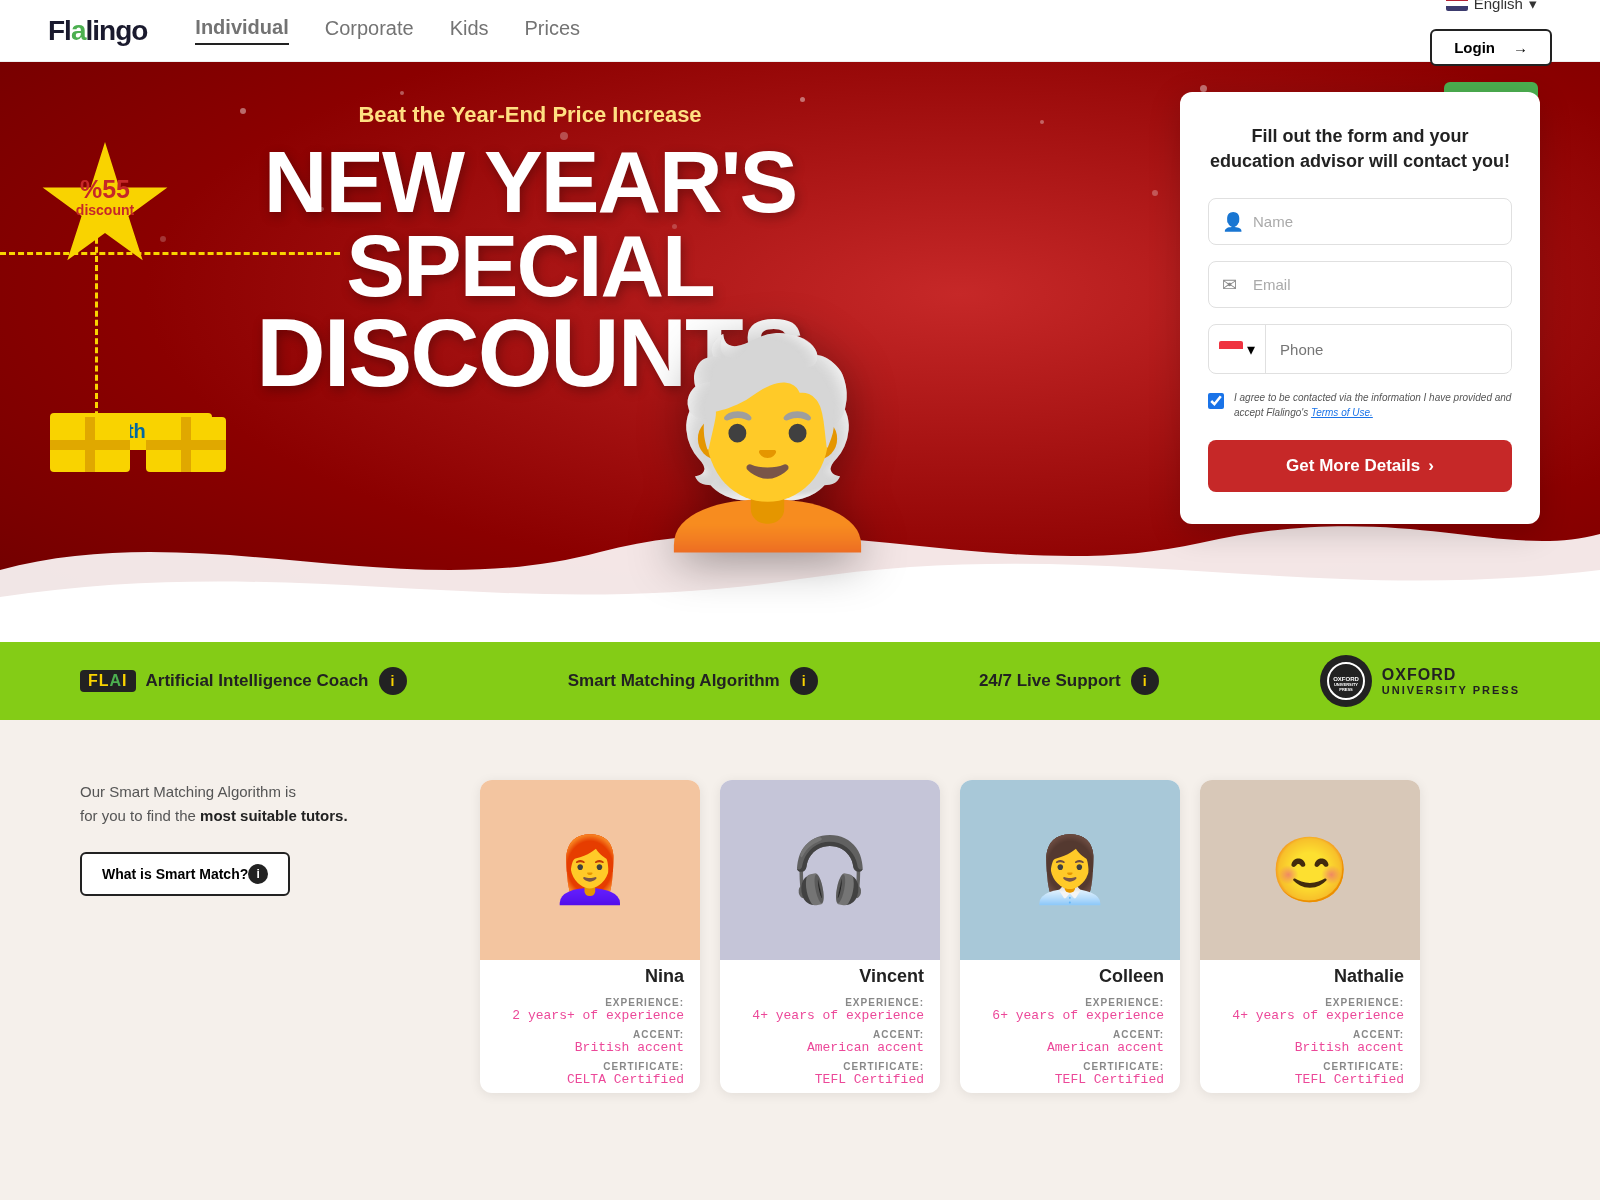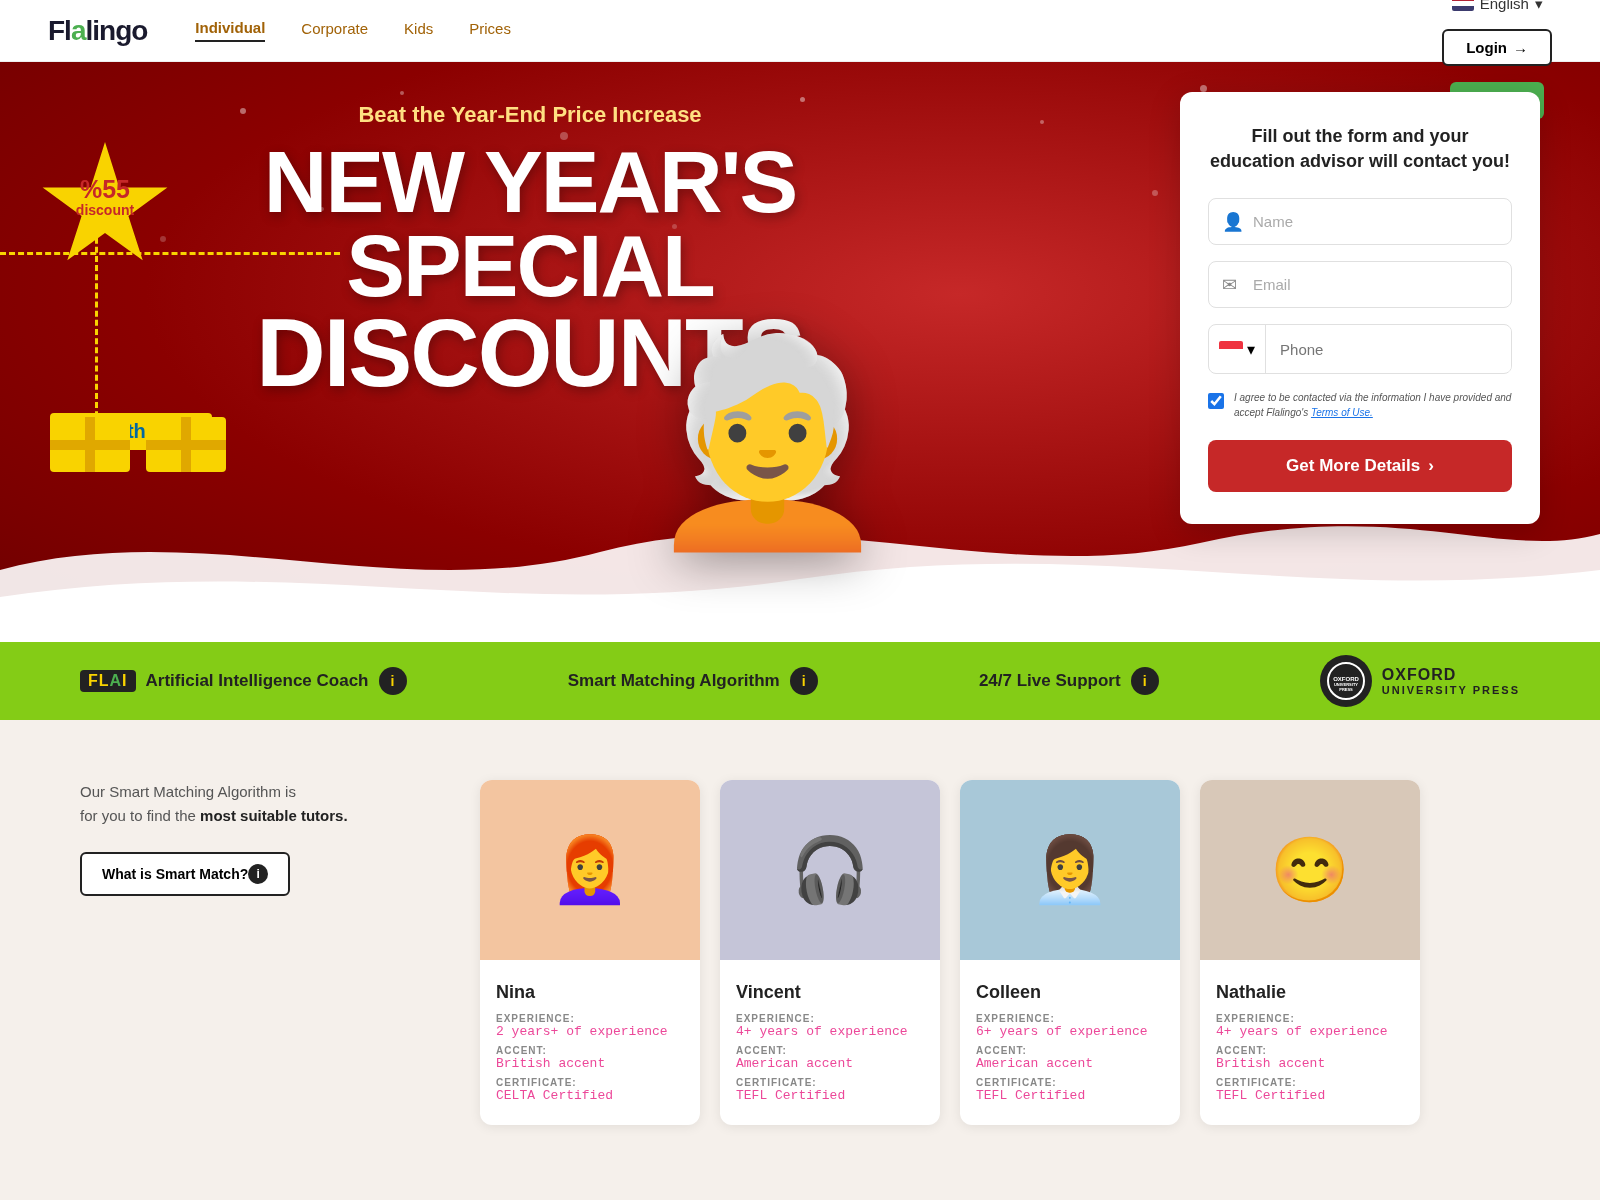--- a/index.html
+++ b/index.html
@@ -23,22 +23,22 @@
       margin-right: 48px;
       letter-spacing: -1px;
     }
     .logo span { color: #4caf50; }
     .nav-links {
       display: flex;
       gap: 36px;
       align-items: center;
     }
     .nav-link {
-      font-size: 15px;
-      color: #a16207;
+      font-size: 20px;
+      color: #737373;
       text-decoration: none;
       cursor: pointer;
       padding-bottom: 4px;
     }
     .nav-link.active {
       font-weight: 700;
       border-bottom: 2.5px solid #222;
     }
     .nav-right {
       margin-left: auto;
@@ -72,21 +72,21 @@
     .flag-icon {
       width: 22px;
       height: 15px;
       background: linear-gradient(to bottom, #B22234 33%, #fff 33%, #fff 66%, #3C3B6E 66%);
       border-radius: 2px;
       display: inline-block;
     }
     .login-btn {
       display: flex;
       align-items: center;
-      gap: 6px;
+      gap: 18px;
       padding: 8px 22px;
       border: 2px solid #222;
       border-radius: 6px;
       background: #fff;
       font-size: 15px;
       font-weight: 600;
       cursor: pointer;
     }
     .start-btn {
       display: flex;
@@ -468,21 +468,22 @@
     }
     .tutor-photo-placeholder {
       width: 100%;
       height: 180px;
       display: flex;
       align-items: center;
       justify-content: center;
       font-size: 64px;
     }
     .tutor-info {
-      padding: 22px 16px;
+      padding: 6px 16px;
+      text-align: right;
     }
     .tutor-name {
       font-size: 18px;
       font-weight: 800;
       color: #222;
       margin-bottom: 10px;
     }
     .tutor-detail-label {
       font-size: 10px;
       font-weight: 700;

